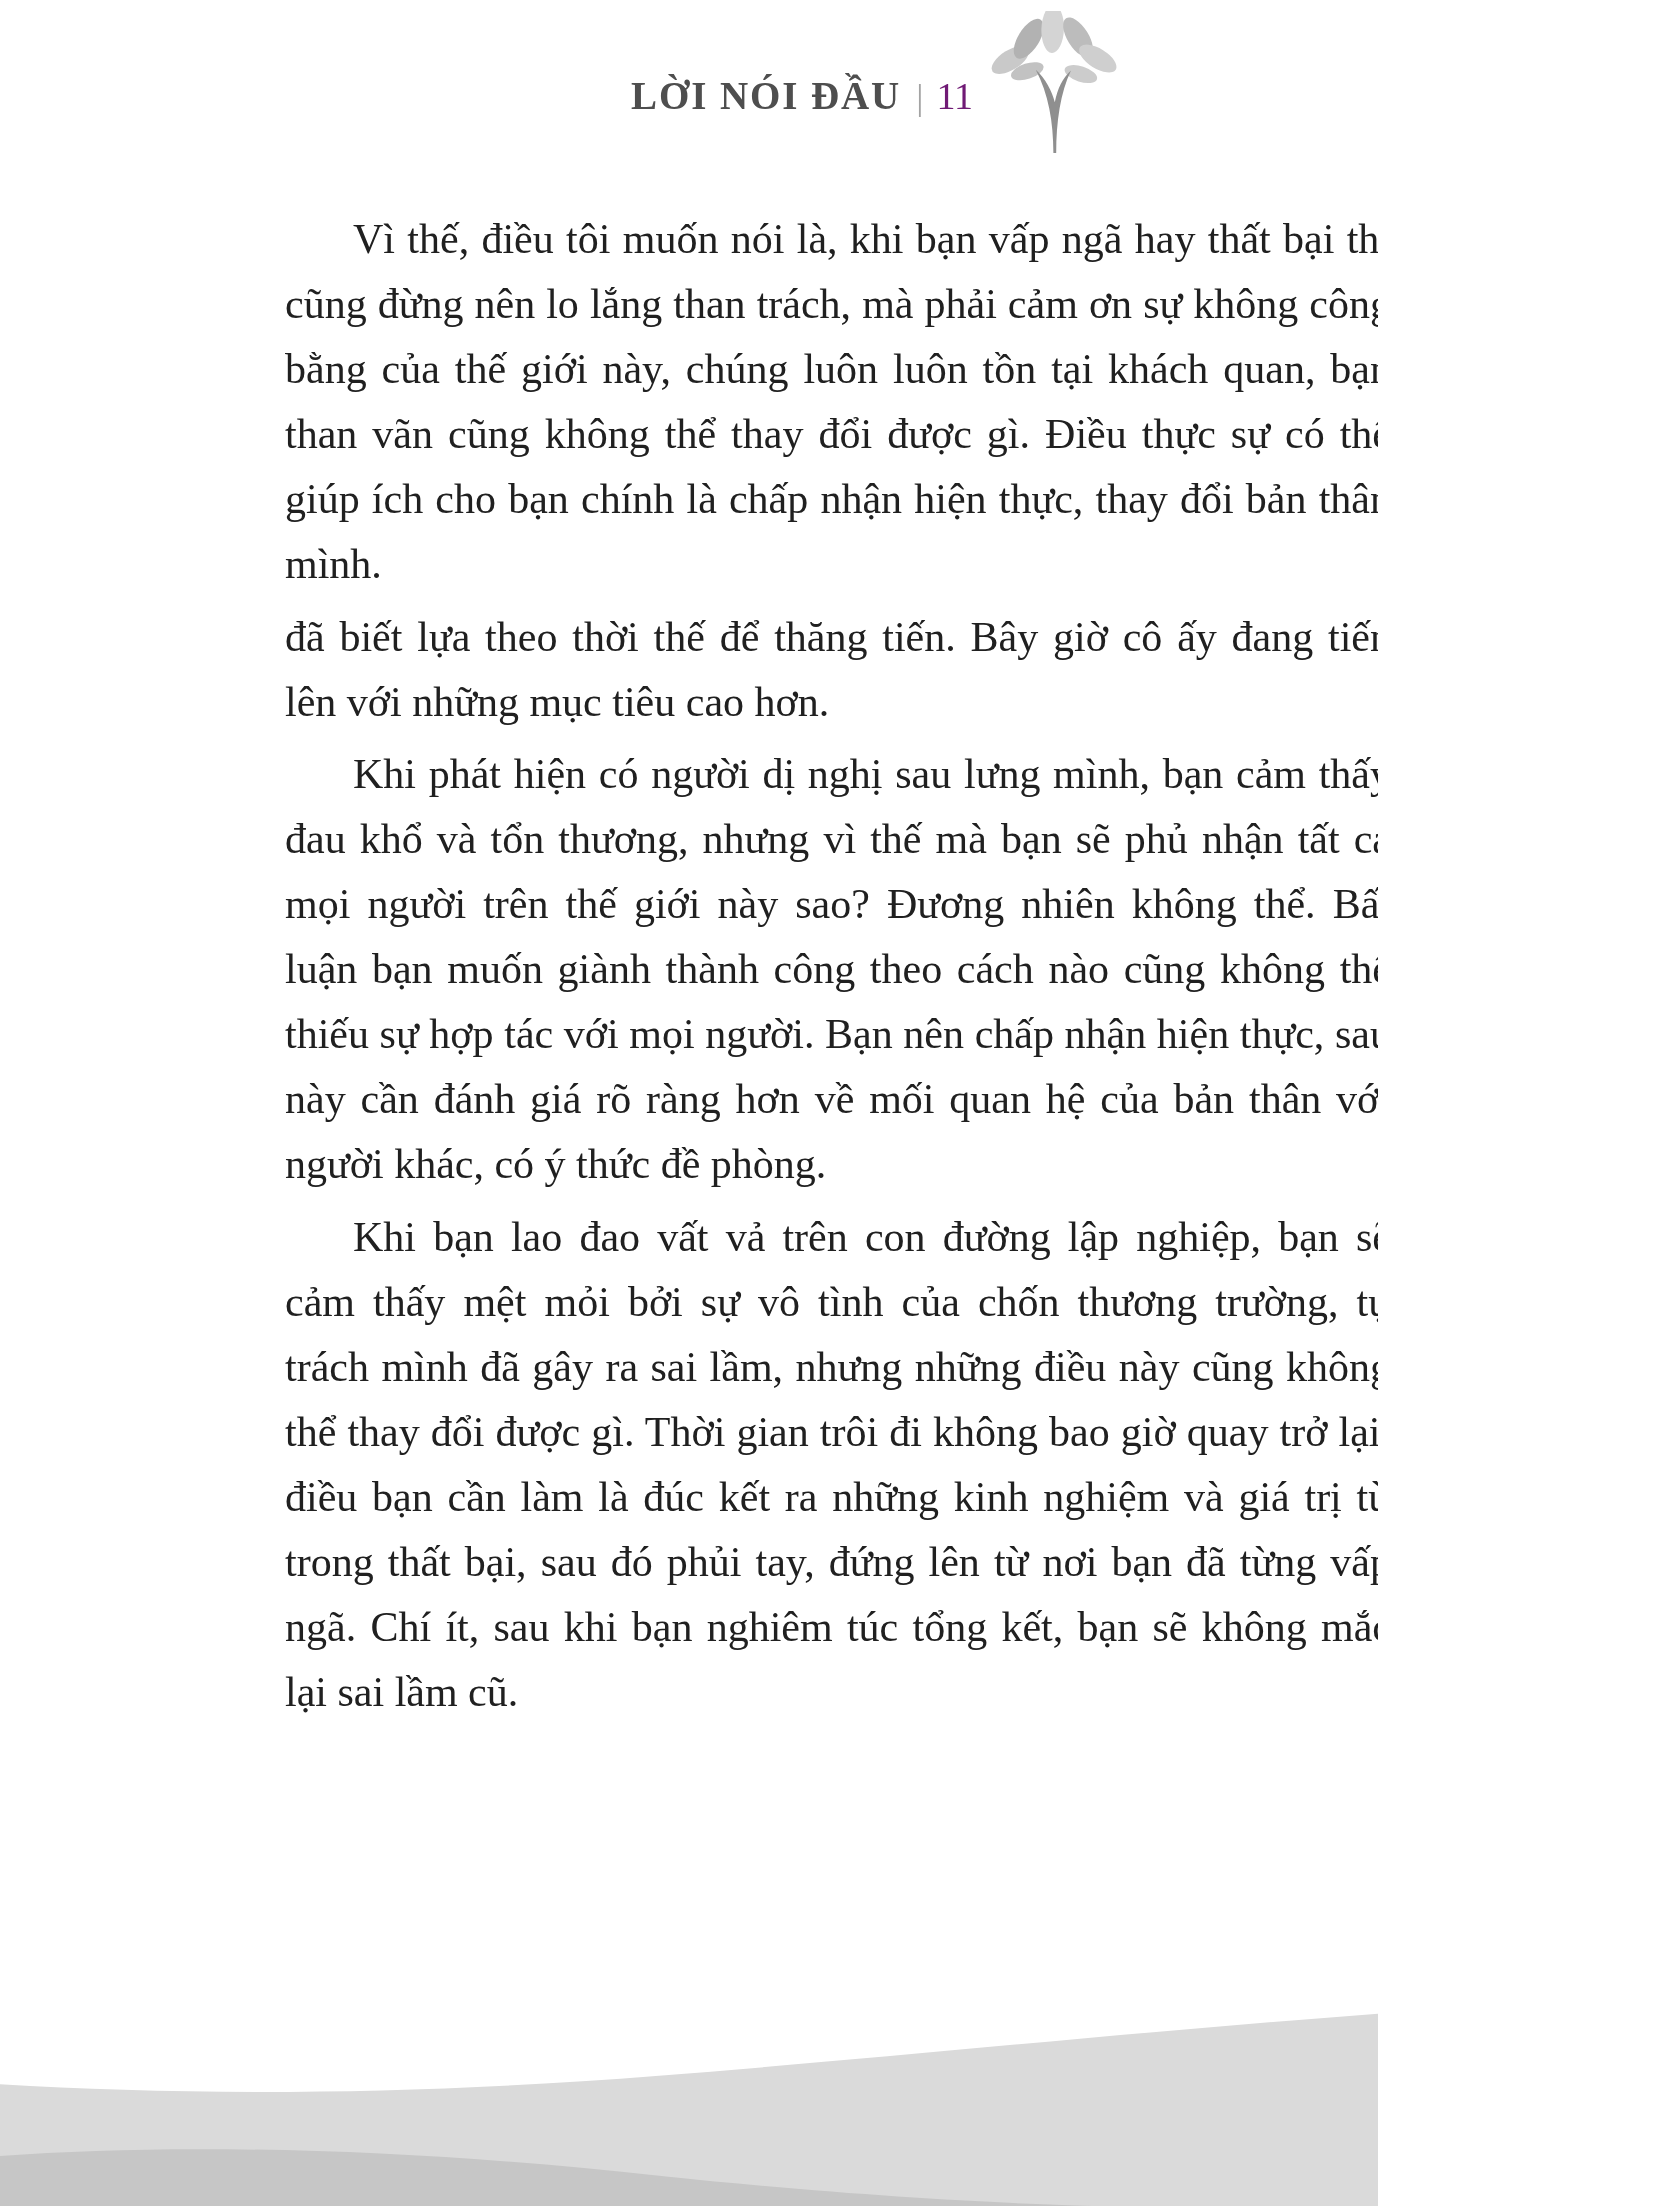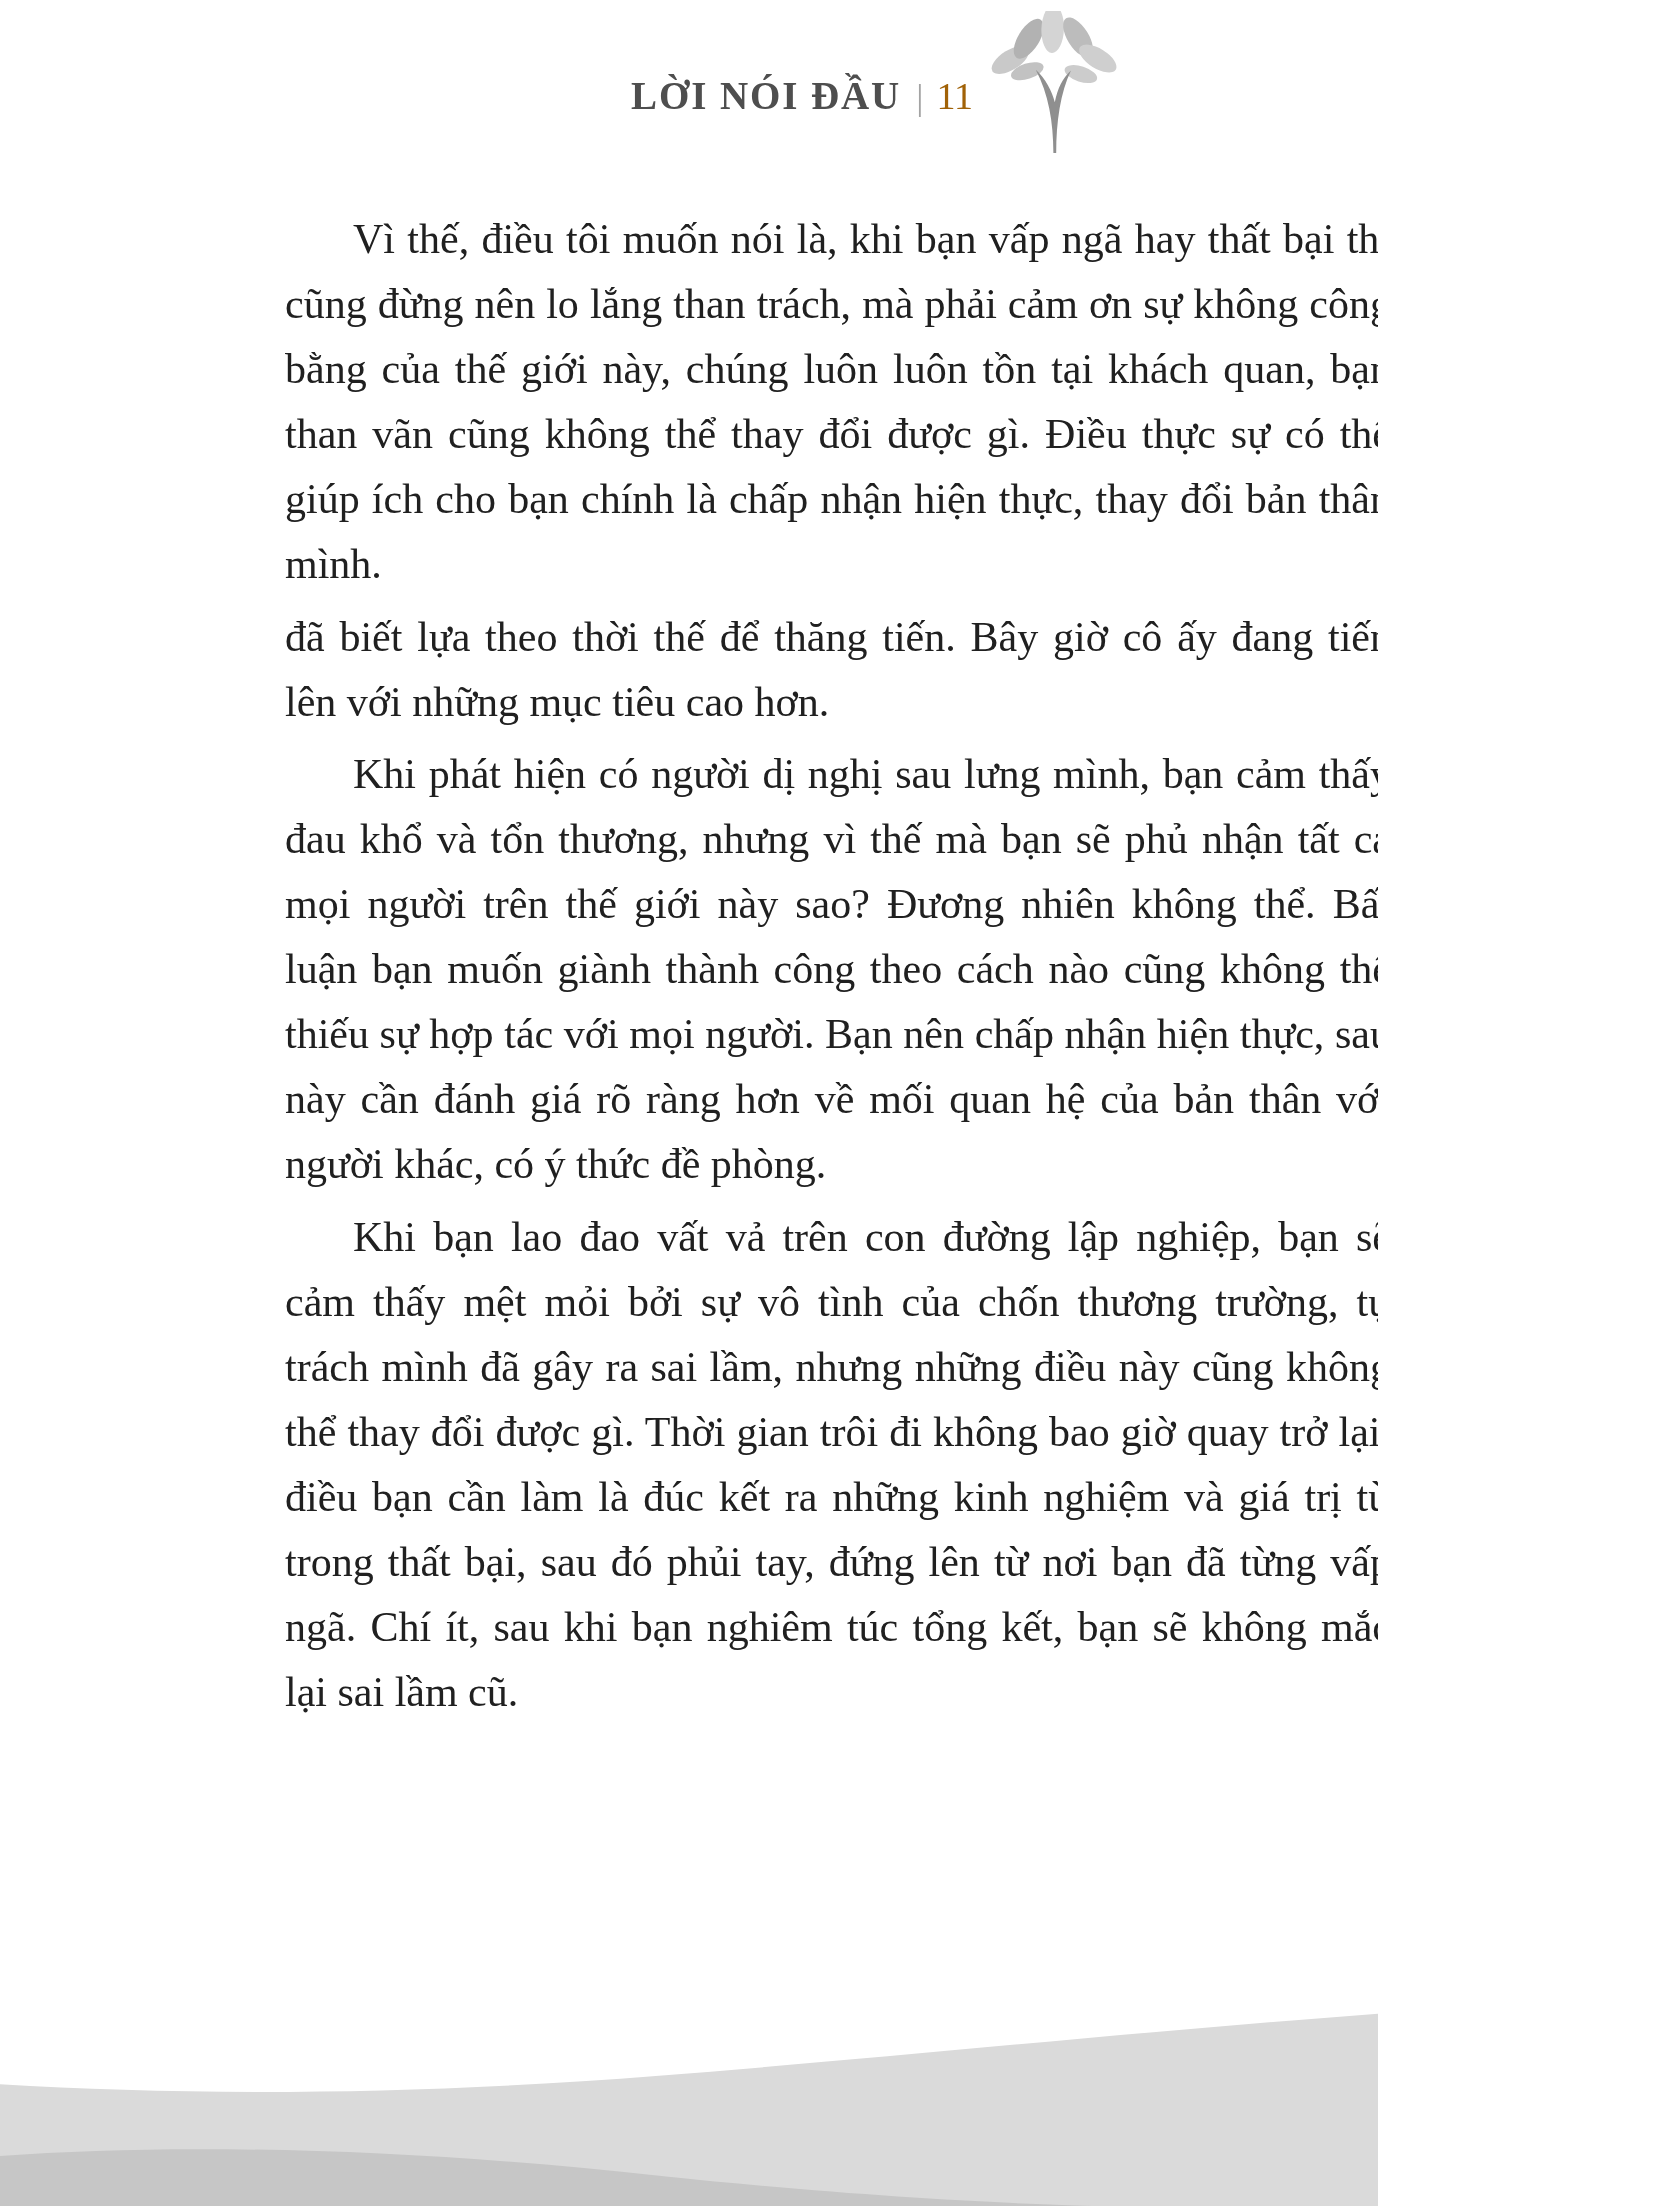--- a/index.html
+++ b/index.html
@@ -29,21 +29,21 @@
     color: #4e4e4e;
   }
   .header-sep {
     font-size: 36px;
     font-weight: normal;
     color: #a3a3a3;
     margin: 0 13px 0 15px;
   }
   .header-page {
     font-size: 38px;
-    color: #a16207;
+    color: #701a75;
   }
   .header-icon {
     position: absolute;
     top: 11.3px;
     right: 252px;
     width: 141px;
     height: 143px;
   }
   .header-icon svg { width: 100%; height: 100%; }
 

